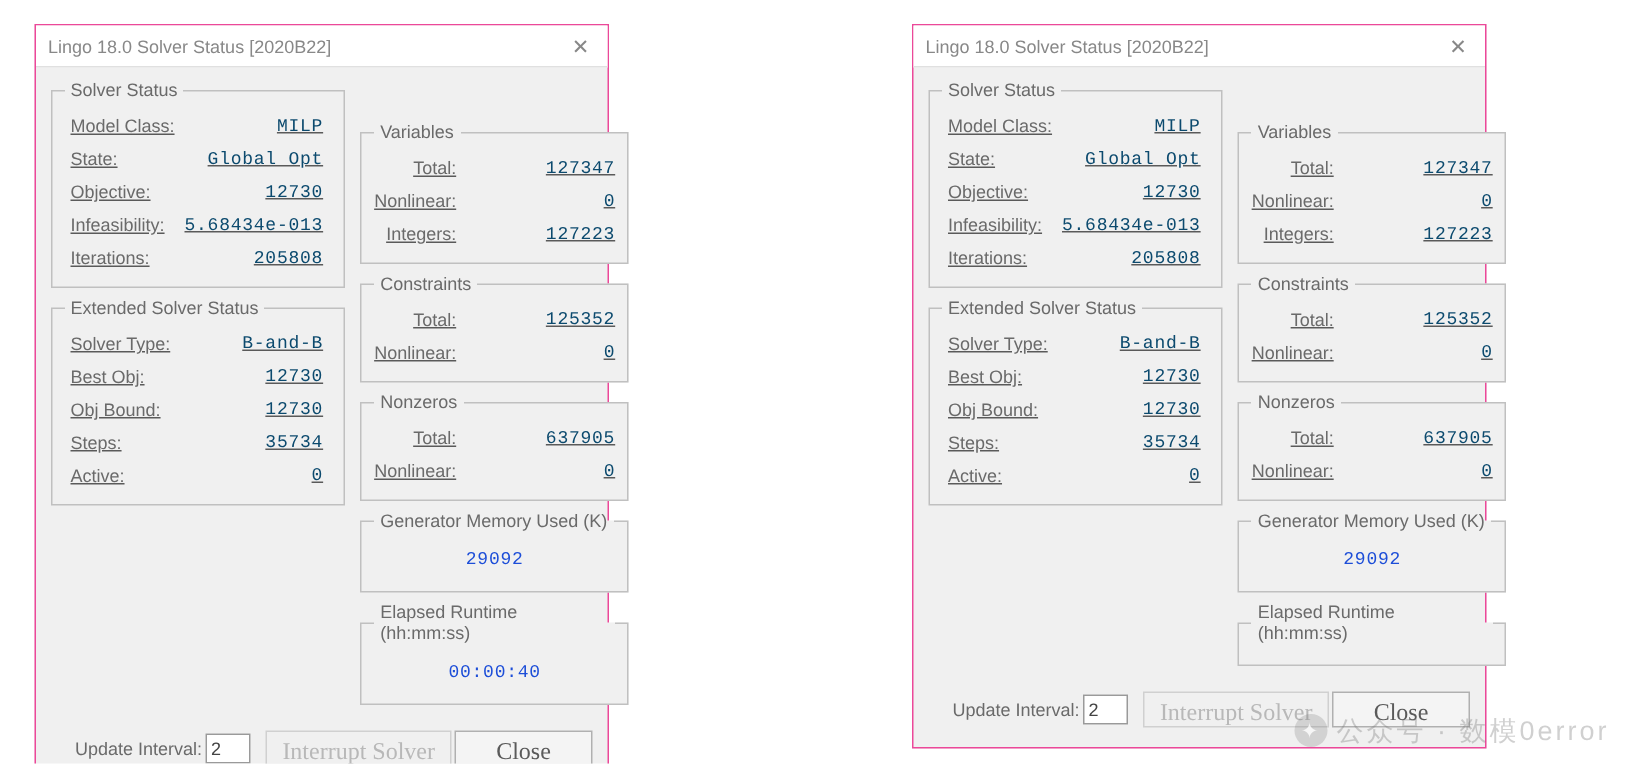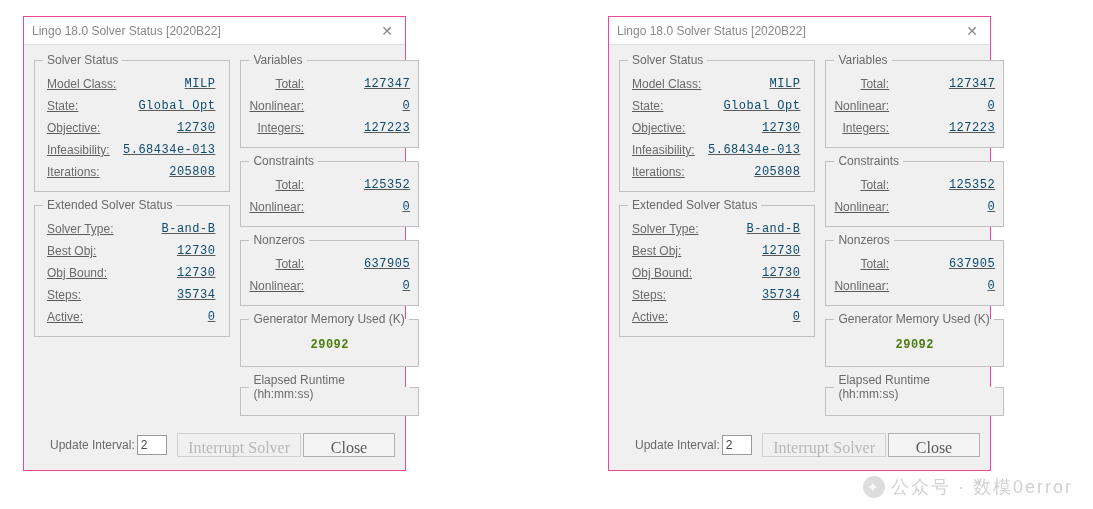--- a/index.html
+++ b/index.html
@@ -41,21 +41,21 @@
     font-size: 14px;
     cursor: default;
   }
   .body {
     display: flex;
     padding: 8px 10px 4px 10px;
     gap: 10px;
   }
   .col { display: flex; flex-direction: column; }
   .col.left-col  { width: 220px; }
-  .col.right-col { width: 190px; }
+  .col.right-col { width: 190px; margin-top: 28px; }
   fieldset.group {
     border: 1px solid #c0c0c0;
     margin: 0 0 6px 0;
     padding: 6px 8px 8px 8px;
     background: #f0f0f0;
   }
   fieldset.group legend {
     padding: 0 4px;
     color: #6a6a6a;
     font-size: 12px;
@@ -79,23 +79,22 @@
     font-family: "Courier New", monospace;
     color: #0c4a6e;
     letter-spacing: 0.5px;
   }
   .left-col .row .label { text-align: left; flex: 0 0 80px; padding-left: 4px; }
   .left-col .row .value { flex: 1; text-align: right; padding-right: 6px; width: auto; }
   .centered-val {
     text-align: center;
     font-family: "Courier New", monospace;
     padding: 6px 0;
-    color: #4d7c0f;
+    color: #1d4ed8;
     letter-spacing: 0.5px;
-    font-weight: bold;
   }
   .footer {
     display: flex;
     align-items: center;
     padding: 6px 10px 12px 12px;
     gap: 2px;
     margin-left: 14px;
   }
   .footer .filler { flex: 1; }
   .footer label { color: #6a6a6a; }
@@ -242,20 +241,21 @@
             <span class="label">Nonlinear:</span>
             <span class="value">0</span>
           </div>
       </fieldset>
       <fieldset class="group">
         <legend>Generator Memory Used (K)</legend>
         <div class="centered-val">29092</div>
       </fieldset>
       <fieldset class="group">
         <legend>Elapsed Runtime (hh:mm:ss)</legend>
+        <div class="centered-val">00:00:40</div>
       </fieldset>
     </div>
   </div>
   <div class="footer footer-contain">
     <label>Update Interval:</label>
     <input class="update-input" value="2" style="">
     <span class="filler"></span>
     <button class="btn disabled" disabled="">Interrupt Solver</button>
     <button class="btn">Close</button>
   </div>

